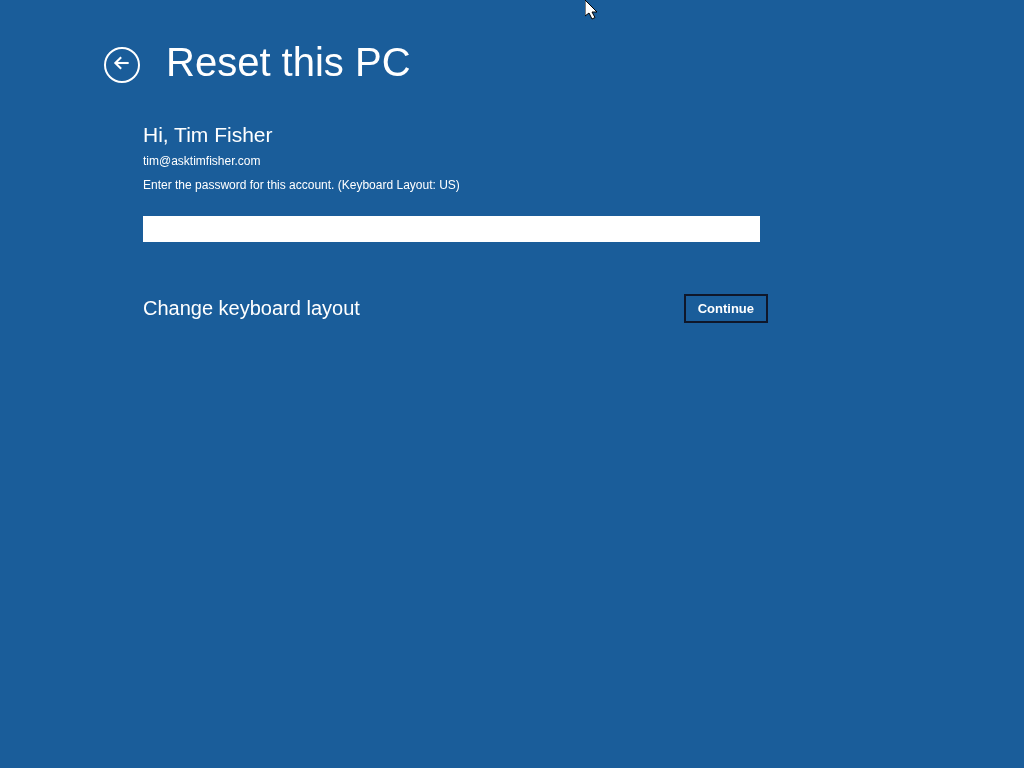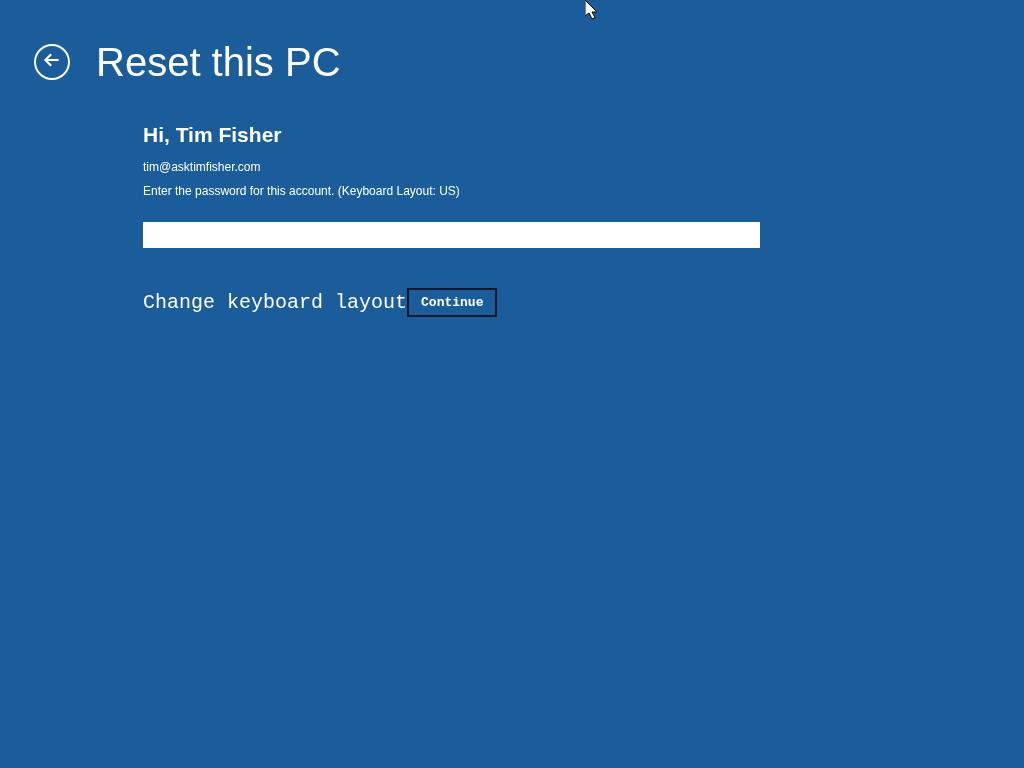--- a/index.html
+++ b/index.html
@@ -11,22 +11,23 @@
       width: 1024px;
       height: 768px;
       background-color: #1a5d9a;
       font-family: "Segoe UI", "Segoe UI Light", sans-serif;
       color: #ffffff;
       overflow: hidden;
       position: relative;
     }
     .header {
       display: flex;
+      align-items: center;
       padding-top: 40px;
-      padding-left: 34px;
+      padding-left: 104px;
     }
     .back-button {
       width: 36px;
       height: 36px;
       border: 2px solid #ffffff;
       border-radius: 50%;
       display: flex;
       align-items: center;
       justify-content: center;
       cursor: pointer;
@@ -42,22 +43,22 @@
       font-weight: 300;
       letter-spacing: 0px;
     }
     .content {
       padding-left: 143px;
       padding-top: 38px;
       width: 768px;
     }
     .greeting {
       font-size: 21px;
-      font-weight: 700;
-      margin-bottom: 13px;
+      font-weight: 400;
+      margin-bottom: 7px;
     }
     .email {
       font-size: 12px;
       font-weight: 400;
       margin-bottom: 10px;
     }
     .instruction {
       font-size: 12px;
       font-weight: 400;
       margin-bottom: 24px;
@@ -67,24 +68,24 @@
       height: 26px;
       background: #ffffff;
       border: none;
       color: #000000;
       font-size: 14px;
       padding: 2px 8px;
       outline: none;
     }
     .bottom-row {
       display: flex;
+      justify-content: space-between;
       align-items: center;
-      margin-top: 40px;
+      margin-top: 52px;
       width: 625px;
-      font-family: Liberation Mono, monospace;
     }
     .keyboard-link {
       font-size: 20px;
       font-weight: 300;
       cursor: pointer;
     }
     .continue-button {
       background: transparent;
       border: 2px solid #0f172a;
       color: #ffffff;

